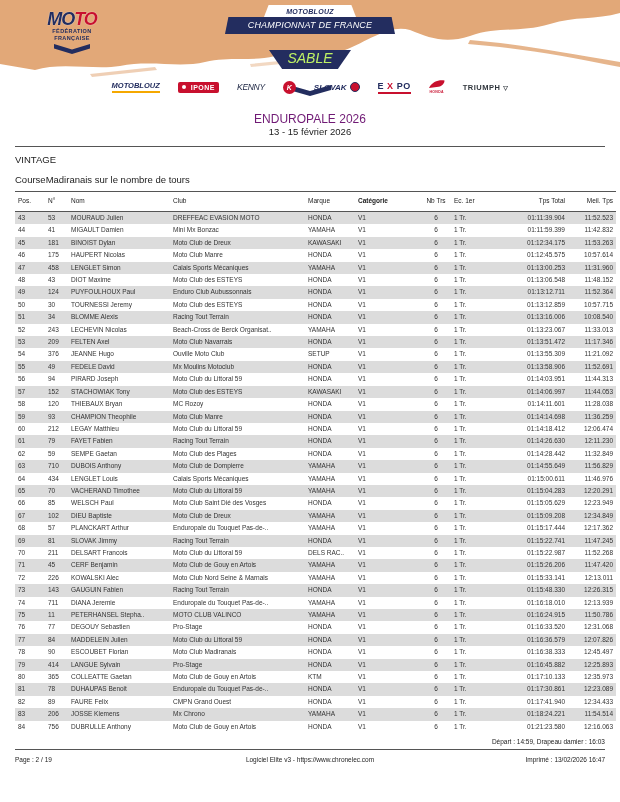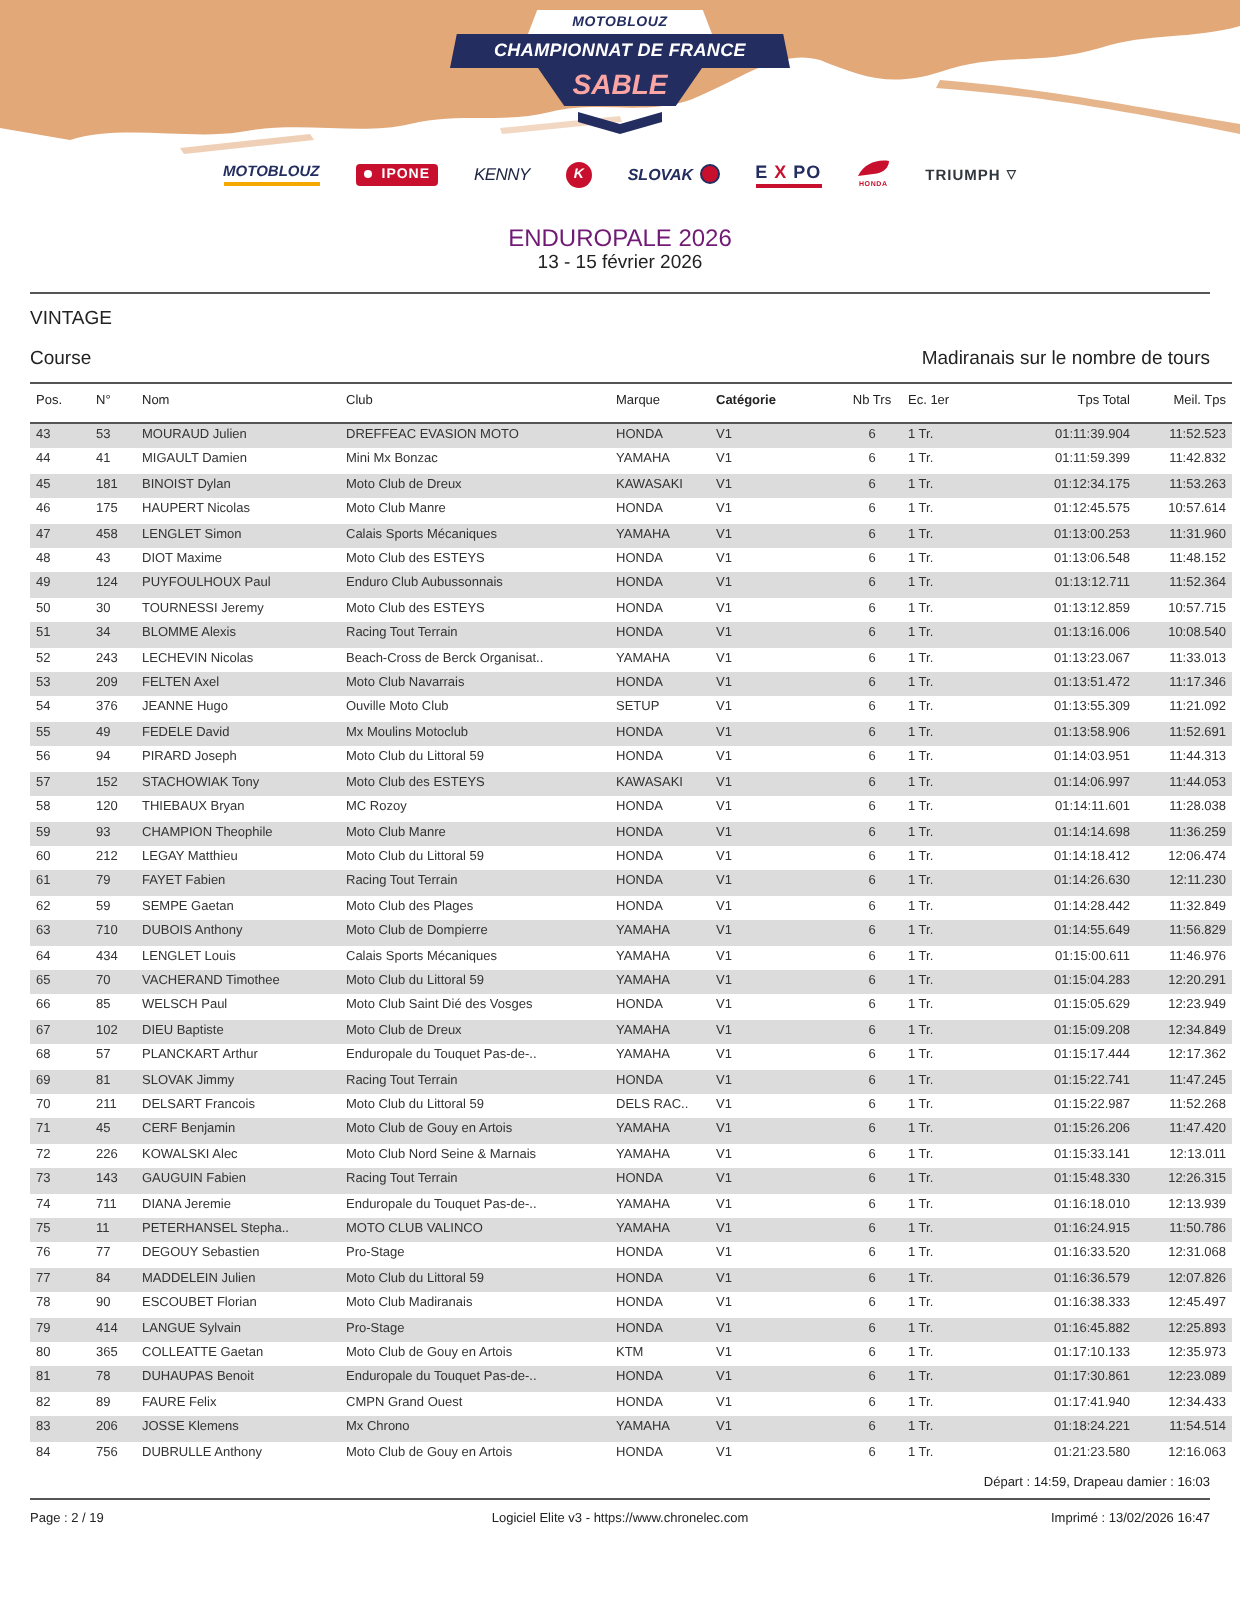--- a/index.html
+++ b/index.html
@@ -10,22 +10,22 @@
   .banner{position:relative;width:620px;height:104px}
   .brush{position:absolute;top:0;left:0}
   .ffm{position:absolute;top:10px;left:28px;width:88px;text-align:center;line-height:1}
   .ffm-name{font-size:18px;font-weight:bold;font-style:italic;letter-spacing:-1px;color:#232d5f;text-shadow:0 0 1px #fff}
   .ffm-name .red{color:#c8102e}
   .ffm-sub{font-size:5.5px;font-weight:bold;color:#232d5f;letter-spacing:.4px;margin-top:1px}
   .chev{background:#232d5f;clip-path:polygon(0 0,50% 55%,100% 0,100% 45%,50% 100%,0 45%)}
   .ffm-chev{margin:3px auto 0;width:36px;height:10px}
   .badge{position:absolute;top:5px;left:50%;transform:translateX(-50%);width:170px;text-align:center;line-height:1}
   .badge-top{margin:0 auto;width:92px;background:#fff;color:#232d5f;font-size:7px;font-weight:bold;font-style:italic;padding:3px 0 2px;clip-path:polygon(5% 0,95% 0,100% 100%,0 100%);letter-spacing:.3px}
-  .badge-mid{width:170px;background:#232d5f;color:#fff;font-size:9px;font-weight:bold;font-style:italic;padding:4px 0;letter-spacing:.2px;clip-path:polygon(2% 0,98% 0,100% 100%,0 100%)}
-  .badge-sable{margin:0 auto;width:82px;background:#232d5f;color:#fca5a5;font-size:14px;font-weight:bold;font-style:italic;padding:1px 0 4px;clip-path:polygon(0 0,100% 0,84% 100%,16% 100%)}
+  .badge-mid{width:170px;background:#232d5f;color:#fff;font-size:9px;font-weight:normal;font-style:italic;padding:4px 0;letter-spacing:.2px;clip-path:polygon(2% 0,98% 0,100% 100%,0 100%)}
+  .badge-sable{margin:16px auto;width:82px;background:#232d5f;color:#bef264;font-size:14px;font-weight:normal;font-style:italic;padding:1px 0 4px;clip-path:polygon(0 0,100% 0,84% 100%,16% 100%)}
   .badge-chev{margin:3px auto 0;width:42px;height:11px}
 
   .sponsors{position:absolute;left:0;right:0;top:78px;display:flex;justify-content:center;align-items:center;gap:18px;height:18px}
   .sp{display:flex;align-items:center;gap:3px;white-space:nowrap}
   .sp-motoblouz{font-size:7.5px;font-weight:bold;font-style:italic;color:#232d5f;border-bottom:2px solid #f5a800;padding-bottom:1px}
   .sp-ipone{background:#c8102e;color:#fff;font-size:7px;font-weight:bold;padding:2px 4px;border-radius:2px;letter-spacing:.5px}
   .sp-ipone .dot{display:inline-block;width:4px;height:4px;background:#fff;border-radius:50%;margin-right:2px}
   .sp-kenny{font-size:8.5px;font-weight:normal;font-style:italic;color:#1a2340;letter-spacing:-.3px}
   .kyb-circle{width:13px;height:13px;border-radius:50%;background:#c8102e;color:#fff;font-size:7px;font-weight:bold;font-style:italic;display:flex;align-items:center;justify-content:center}
   .sp-dragon{font-size:8px;font-weight:bold;font-style:italic;color:#232d5f}
@@ -35,21 +35,21 @@
   .sp-honda{flex-direction:column;gap:0}
   .sp-honda .honda-word{font-size:3.5px;font-weight:bold;color:#c8102e;letter-spacing:.3px}
   .sp-triumph{font-size:7.5px;font-weight:bold;color:#30363d;letter-spacing:.5px}
   .sp-triumph .tri{font-size:6px;color:#30363d}
 
   
   .title{text-align:center;font-size:12px;color:#701a75;margin-top:8px}
   .date{text-align:center;font-size:9.5px;color:#222;}
   .rule{border:0;border-top:1px solid #555;margin:9px 15px 0}
   .category{margin:7px 15px 0;font-size:9.5px;color:#222}
-  .session-row{display:flex;justify-content:space-between;margin:9px 15px 0;font-size:9.5px;color:#222}
+  .session-row{display:flex;margin:9px 15px 0;font-size:9.5px;color:#222}
 
   
   table{width:590px;margin:6px 15px 0;border-collapse:collapse;table-layout:fixed;font-size:6.5px}
   thead th{font-weight:normal;text-align:left;color:#222;border-top:1px solid #555;border-bottom:1px solid #555;padding:5px 0 7px 0;white-space:nowrap}
   thead th.b{font-weight:bold}
   td{padding:0;line-height:12.4px;height:12.4px;white-space:nowrap;overflow:hidden;color:#333}
   tr.alt{background:#dcdcdc}
   .col0{width:30px;padding-left:3px}
   .col1{width:23px}
   .col2{width:102px}
@@ -76,20 +76,26 @@
 
   <div class="banner">
     <svg class="brush" width="620" height="104" viewBox="0 0 620 104">
       <rect x="0" y="0" width="620" height="104" fill="#ffffff"></rect>
       <path d="M0,0 H620 V13 C595,20 575,16 550,24 C520,33 498,26 470,36 C445,44 430,38 410,30 C390,24 370,40 345,50 C320,58 300,50 275,56 C250,62 230,56 205,62 C180,68 150,60 120,66 C95,70 60,62 35,70 L0,64 Z" fill="#e2a878"></path>
       <path d="M470,40 C520,44 560,52 620,62 L620,67 C560,55 520,48 468,44 Z" fill="#e2a878" opacity="0.85"></path>
       <path d="M90,74 L155,67 L157,70 L92,77 Z" fill="#e2a878" opacity="0.55"></path>
       <path d="M250,64 L310,58 L311,61 L251,67 Z" fill="#e2a878" opacity="0.45"></path>
     </svg>
 
+    <div class="ffm">
+      <div class="ffm-name"><span>MO</span><span class="red">TO</span></div>
+      <div class="ffm-sub">FÉDÉRATION</div>
+      <div class="ffm-sub">FRANÇAISE</div>
+      <div class="ffm-chev chev"></div>
+    </div>
 
     <div class="badge">
       <div class="badge-top">MOTOBLOUZ</div>
       <div class="badge-mid">CHAMPIONNAT DE FRANCE</div>
       <div class="badge-sable">SABLE</div>
       <div class="badge-chev chev"></div>
     </div>
 
     <div class="sponsors">
       <span class="sp sp-motoblouz">MOTOBLOUZ</span>

